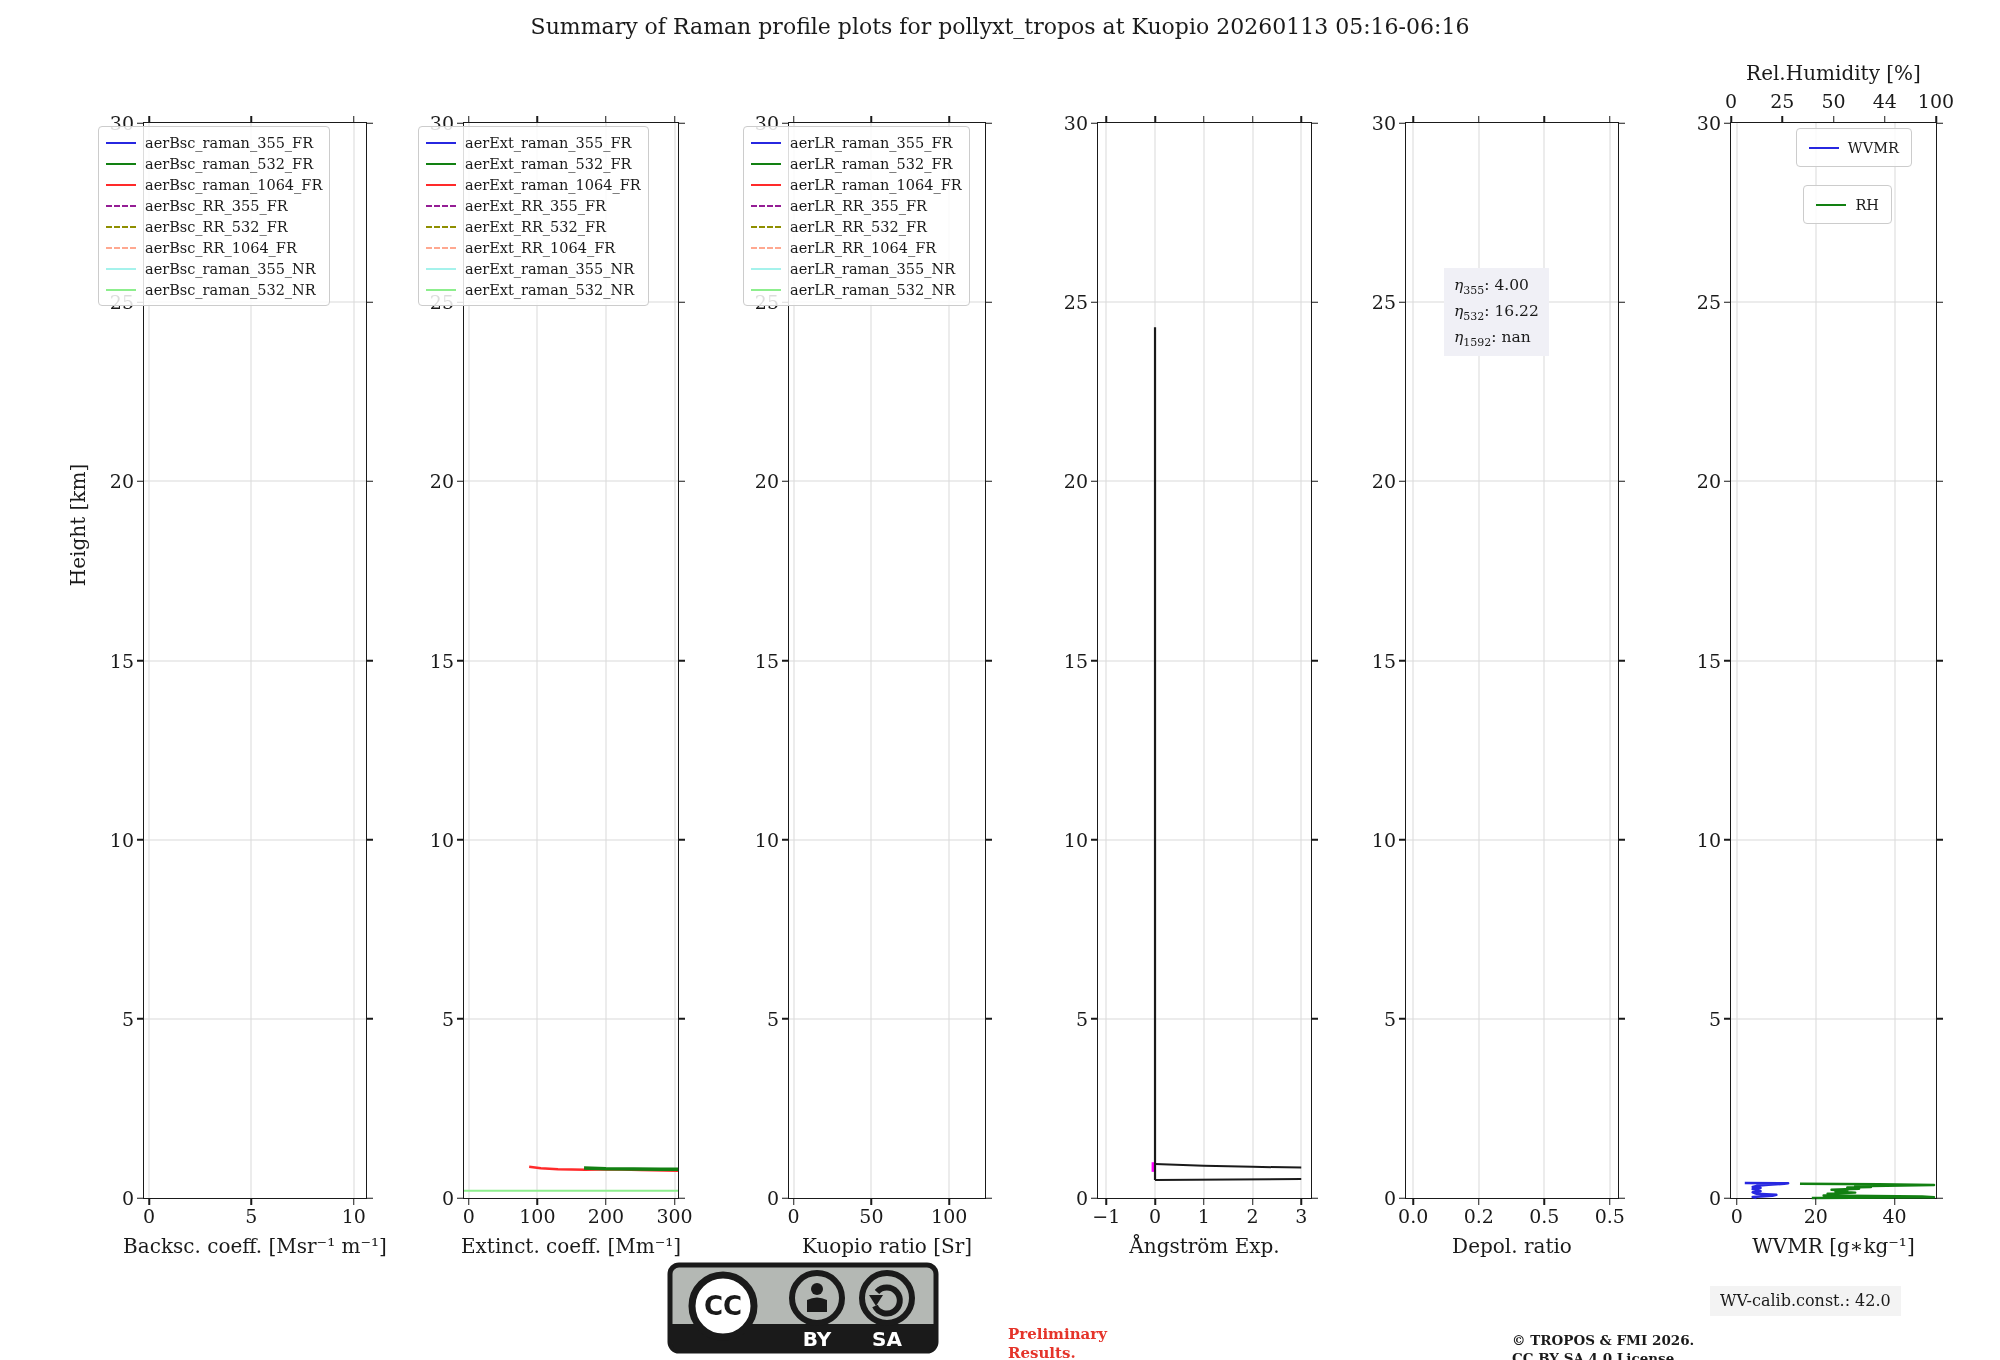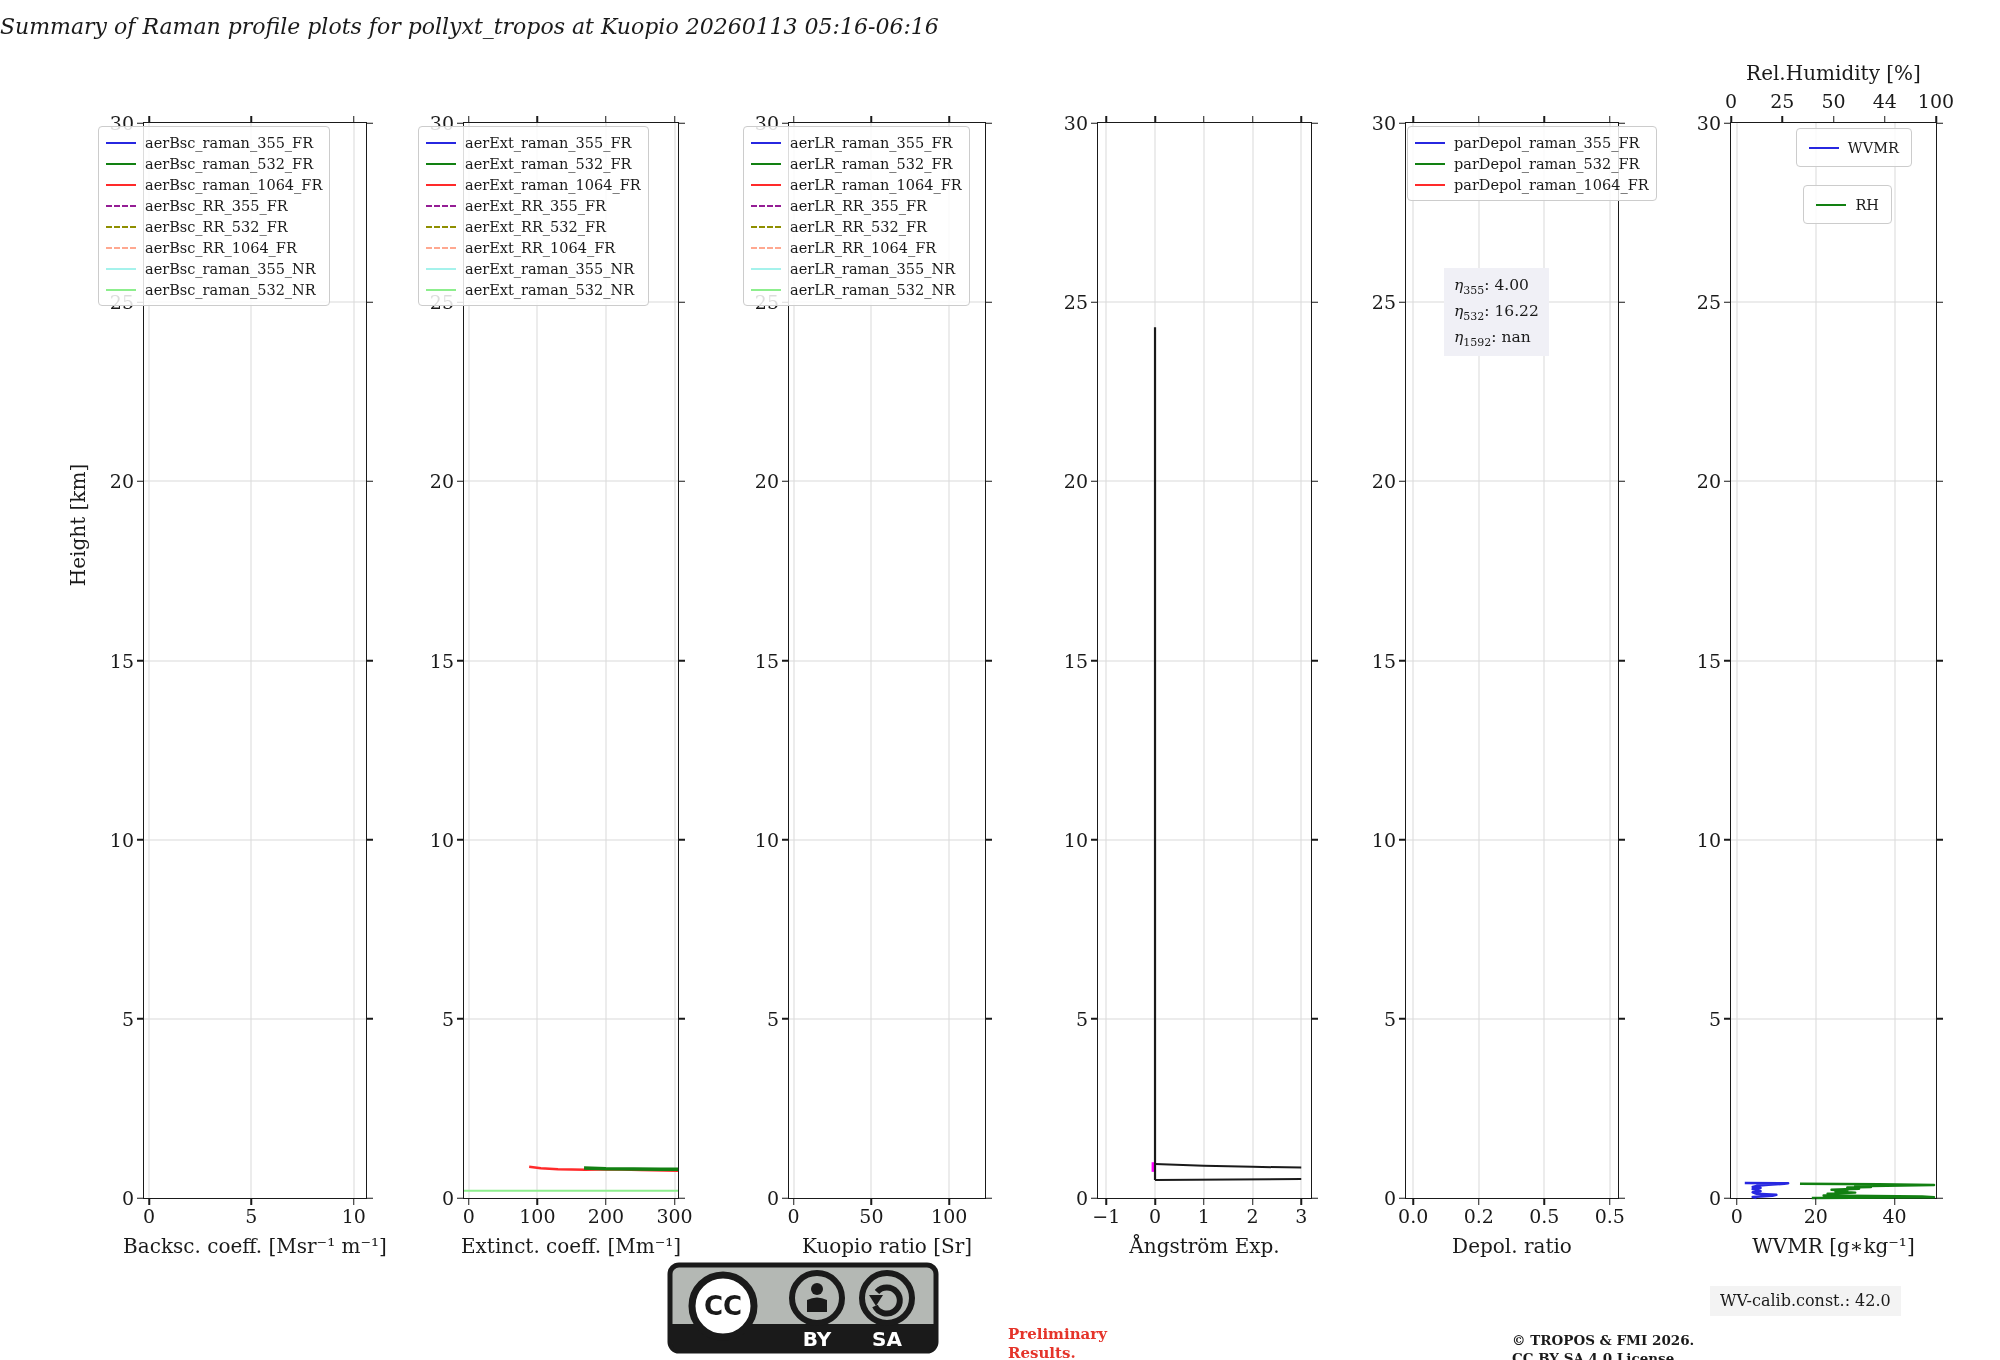--- a/index.html
+++ b/index.html
@@ -1,18 +1,18 @@
 <!DOCTYPE html>
 <html><head>
 <meta charset="utf-8">
 <style>
   html,body{margin:0;padding:0;background:#fff;}
   .page{position:relative;width:2000px;height:1360px;background:#fff;
         font-family:"DejaVu Serif",serif;color:#1a1a1a;overflow:hidden;}
-  .title{position:absolute;left:0;right:0;top:14px;text-align:left;font-size:22px;font-style:italic;}
+  .title{position:absolute;left:0;right:0;top:14px;text-align:center;font-size:22px;}
   .ylabel{position:absolute;left:78px;top:525px;transform:translate(-50%,-50%) rotate(-90deg);
           font-size:20px;white-space:nowrap;}
 
   .panel{position:absolute;top:122px;height:1075px;border:1.5px solid #1a1a1a;background:#fff;}
   .panel-0{left:143px;width:222px;}
   .panel-1{left:463px;width:214px;}
   .panel-2{left:788px;width:196px;}
   .panel-3{left:1097px;width:213px;}
   .panel-4{left:1405px;width:212px;}
   .panel-5{left:1730px;width:205px;}
@@ -402,34 +402,20 @@
       <div class="tick tick-l" style="bottom: 66.6667%;"></div>
       <div class="tick tick-r" style="bottom: 66.6667%;"></div>
       <div class="ytick-label" style="bottom: 66.6667%;">20</div>
       <div class="grid-h" style="bottom: 83.3333%;"></div>
       <div class="tick tick-l" style="bottom: 83.3333%;"></div>
       <div class="tick tick-r" style="bottom: 83.3333%;"></div>
       <div class="ytick-label" style="bottom: 83.3333%;">25</div>
       <div class="tick tick-l" style="bottom: 100%;"></div>
       <div class="tick tick-r" style="bottom: 100%;"></div>
       <div class="ytick-label" style="bottom: 100%;">30</div>
-      <div class="legend legend-0">
-        <div class="lrow">
-          <span class="sw" style="border-top-color: rgb(39, 39, 224);"></span>
-          <span class="llab">parDepol_raman_355_FR</span>
-        </div>
-        <div class="lrow">
-          <span class="sw" style="border-top-color: rgb(18, 128, 18);"></span>
-          <span class="llab">parDepol_raman_532_FR</span>
-        </div>
-        <div class="lrow">
-          <span class="sw" style="border-top-color: rgb(255, 42, 42);"></span>
-          <span class="llab">parDepol_raman_1064_FR</span>
-        </div>
-      </div>
       <div class="eta-box">
         <div class="eta-line"><span class="eta-sym">η</span><sub>355</sub><span class="eta-val">: 4.00</span></div>
         <div class="eta-line"><span class="eta-sym">η</span><sub>532</sub><span class="eta-val">: 16.22</span></div>
         <div class="eta-line"><span class="eta-sym">η</span><sub>1592</sub><span class="eta-val">: nan</span></div>
       </div>
     </div>
 
   <div class="panel panel-5">
     <svg class="series" viewBox="0 0 1000 1000" preserveAspectRatio="none">
         <polyline points="125.0,1000.0 105.8,999.0 201.9,998.0 221.2,997.0 125.0,996.0 105.8,994.7 144.2,993.7 125.0,992.7 105.8,991.7 144.2,990.7 105.8,989.7 125.0,988.7 182.7,987.7 259.6,986.7 278.8,986.3 67.3,986.0" fill="none" stroke="#2727e0" stroke-width="2.5" vector-effect="non-scaling-stroke" stroke-linejoin="round"></polyline>

